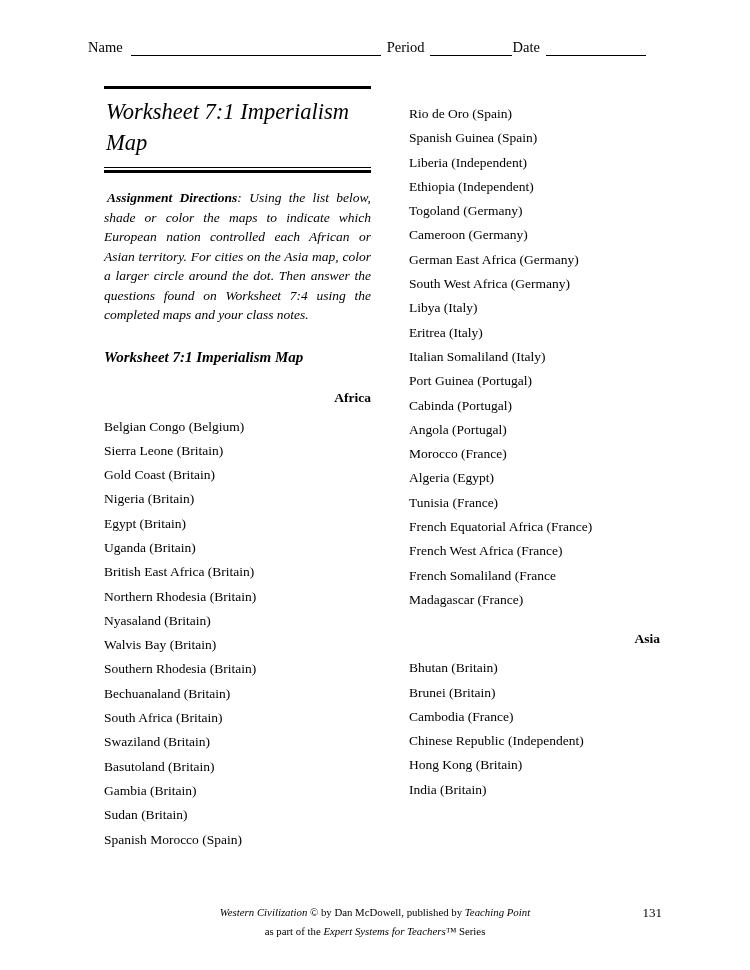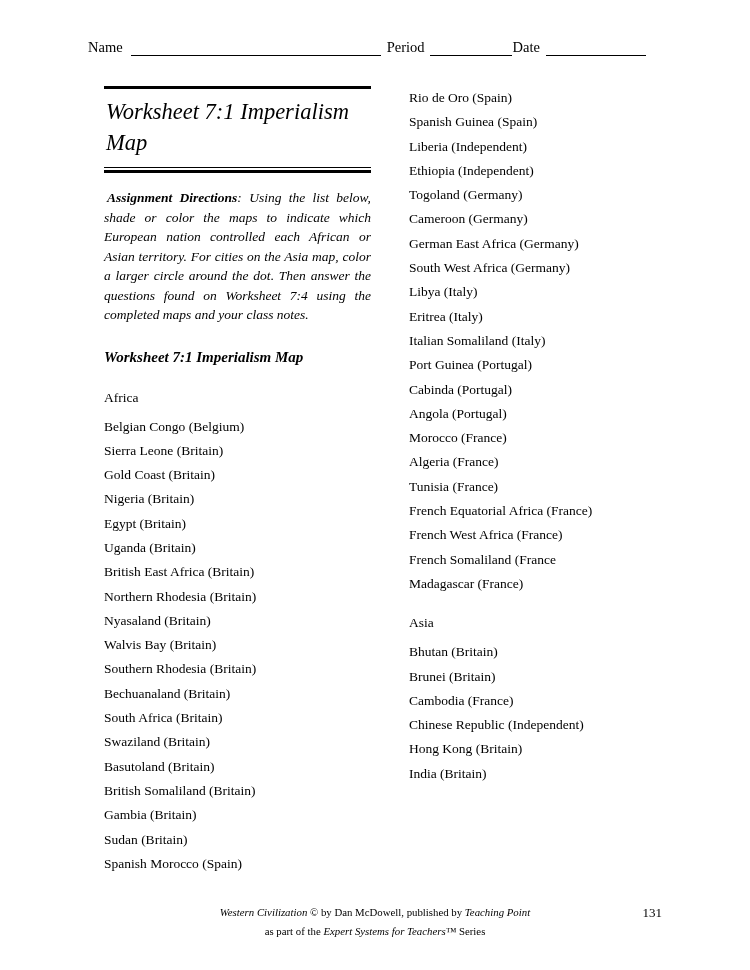--- a/index.html
+++ b/index.html
@@ -57,31 +57,32 @@
   }
   .directions .dir-label { font-weight:bold; }
   
   .subheading {
     margin-top:24px;
     font-weight:bold; font-style:italic;
     font-size:15px;
   }
   .section-heading {
     margin-top:24px;
-    font-weight:normal;
+    font-weight:bold;
     font-size:13.5px;
+    text-align:right;
   }
   
   .territory-list { margin-top:9px; }
   .territory-list .list-item {
     font-size:13.5px;
     height:24.3px; line-height:24.3px;
     white-space:nowrap;
   }
-  .col-right .territory-list.first { margin-top:0; }
+  .col-right .territory-list.first { margin-top:16px; }
   .col-right .section-heading { margin-top:19px; }
   
   .footer {
     position:absolute; top:903px; left:0; width:750px;
     text-align:center;
     font-size:10.8px;
     line-height:19px;
   }
   .footer .it { font-style:italic; }
   .page-number {
@@ -128,21 +129,20 @@
           <div class="list-item">Uganda (Britain)</div>
           <div class="list-item">British East Africa (Britain)</div>
           <div class="list-item">Northern Rhodesia (Britain)</div>
           <div class="list-item">Nyasaland (Britain)</div>
           <div class="list-item">Walvis Bay (Britain)</div>
           <div class="list-item">Southern Rhodesia (Britain)</div>
           <div class="list-item">Bechuanaland (Britain)</div>
           <div class="list-item">South Africa (Britain)</div>
           <div class="list-item">Swaziland (Britain)</div>
           <div class="list-item">Basutoland (Britain)</div>
-          <div class="list-item">British Somaliland (Britain)</div>
           <div class="list-item">Gambia (Britain)</div>
           <div class="list-item">Sudan (Britain)</div>
           <div class="list-item">Spanish Morocco (Spain)</div>
         </div>
     </div>
 
     <div class="col-right">
       <div class="territory-list first">
           <div class="list-item">Rio de Oro (Spain)</div>
           <div class="list-item">Spanish Guinea (Spain)</div>
@@ -152,21 +152,21 @@
           <div class="list-item">Cameroon (Germany)</div>
           <div class="list-item">German East Africa (Germany)</div>
           <div class="list-item">South West Africa (Germany)</div>
           <div class="list-item">Libya (Italy)</div>
           <div class="list-item">Eritrea (Italy)</div>
           <div class="list-item">Italian Somaliland (Italy)</div>
           <div class="list-item">Port Guinea (Portugal)</div>
           <div class="list-item">Cabinda (Portugal)</div>
           <div class="list-item">Angola (Portugal)</div>
           <div class="list-item">Morocco (France)</div>
-          <div class="list-item">Algeria (France)</div>
+          <div class="list-item">Algeria (Egypt)</div>
           <div class="list-item">Tunisia (France)</div>
           <div class="list-item">French Equatorial Africa (France)</div>
           <div class="list-item">French West Africa (France)</div>
           <div class="list-item">French Somaliland (France</div>
           <div class="list-item">Madagascar (France)</div>
         </div>
 
       <div class="section-heading">Asia</div>
 
       <div class="territory-list">

